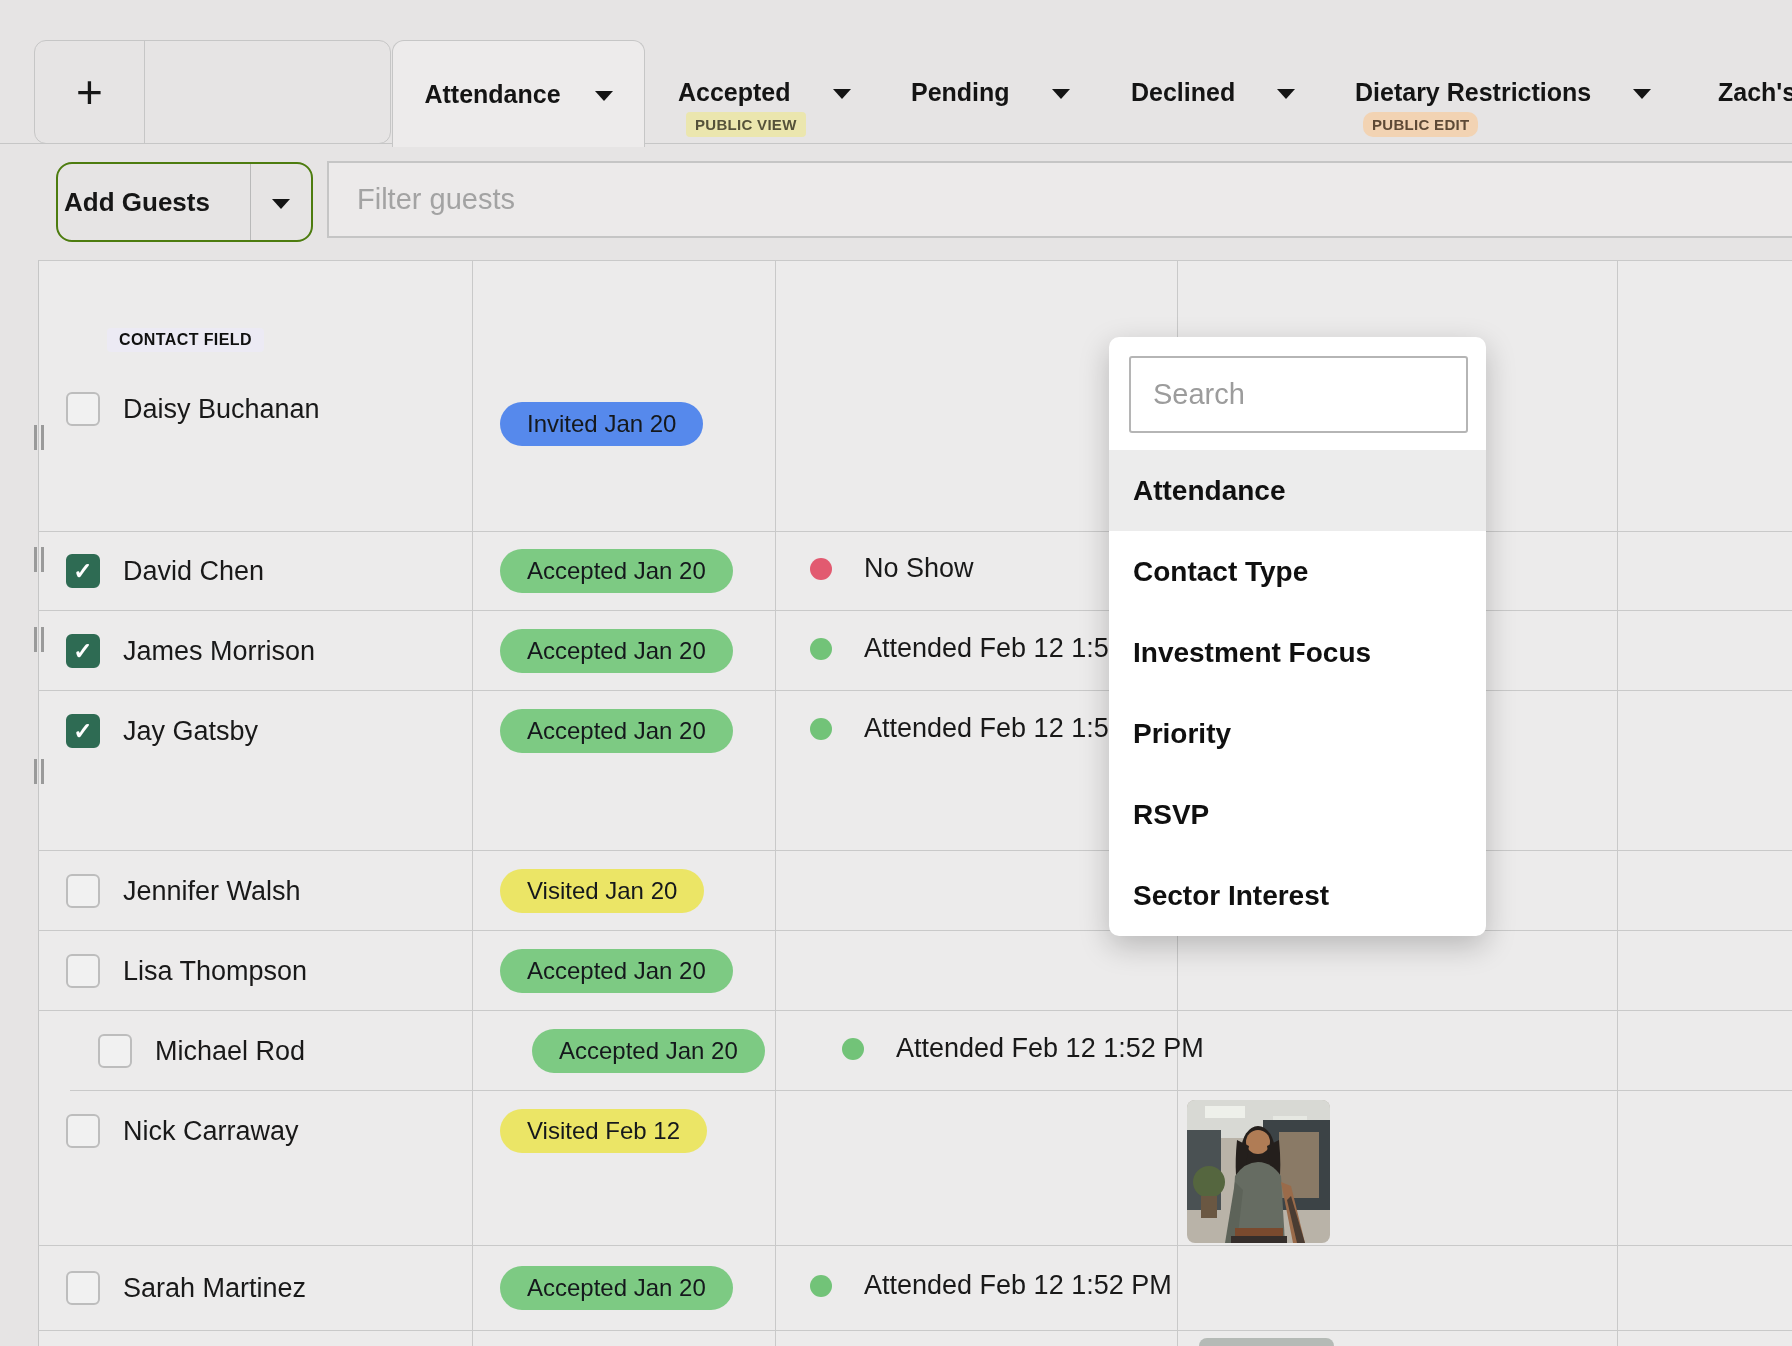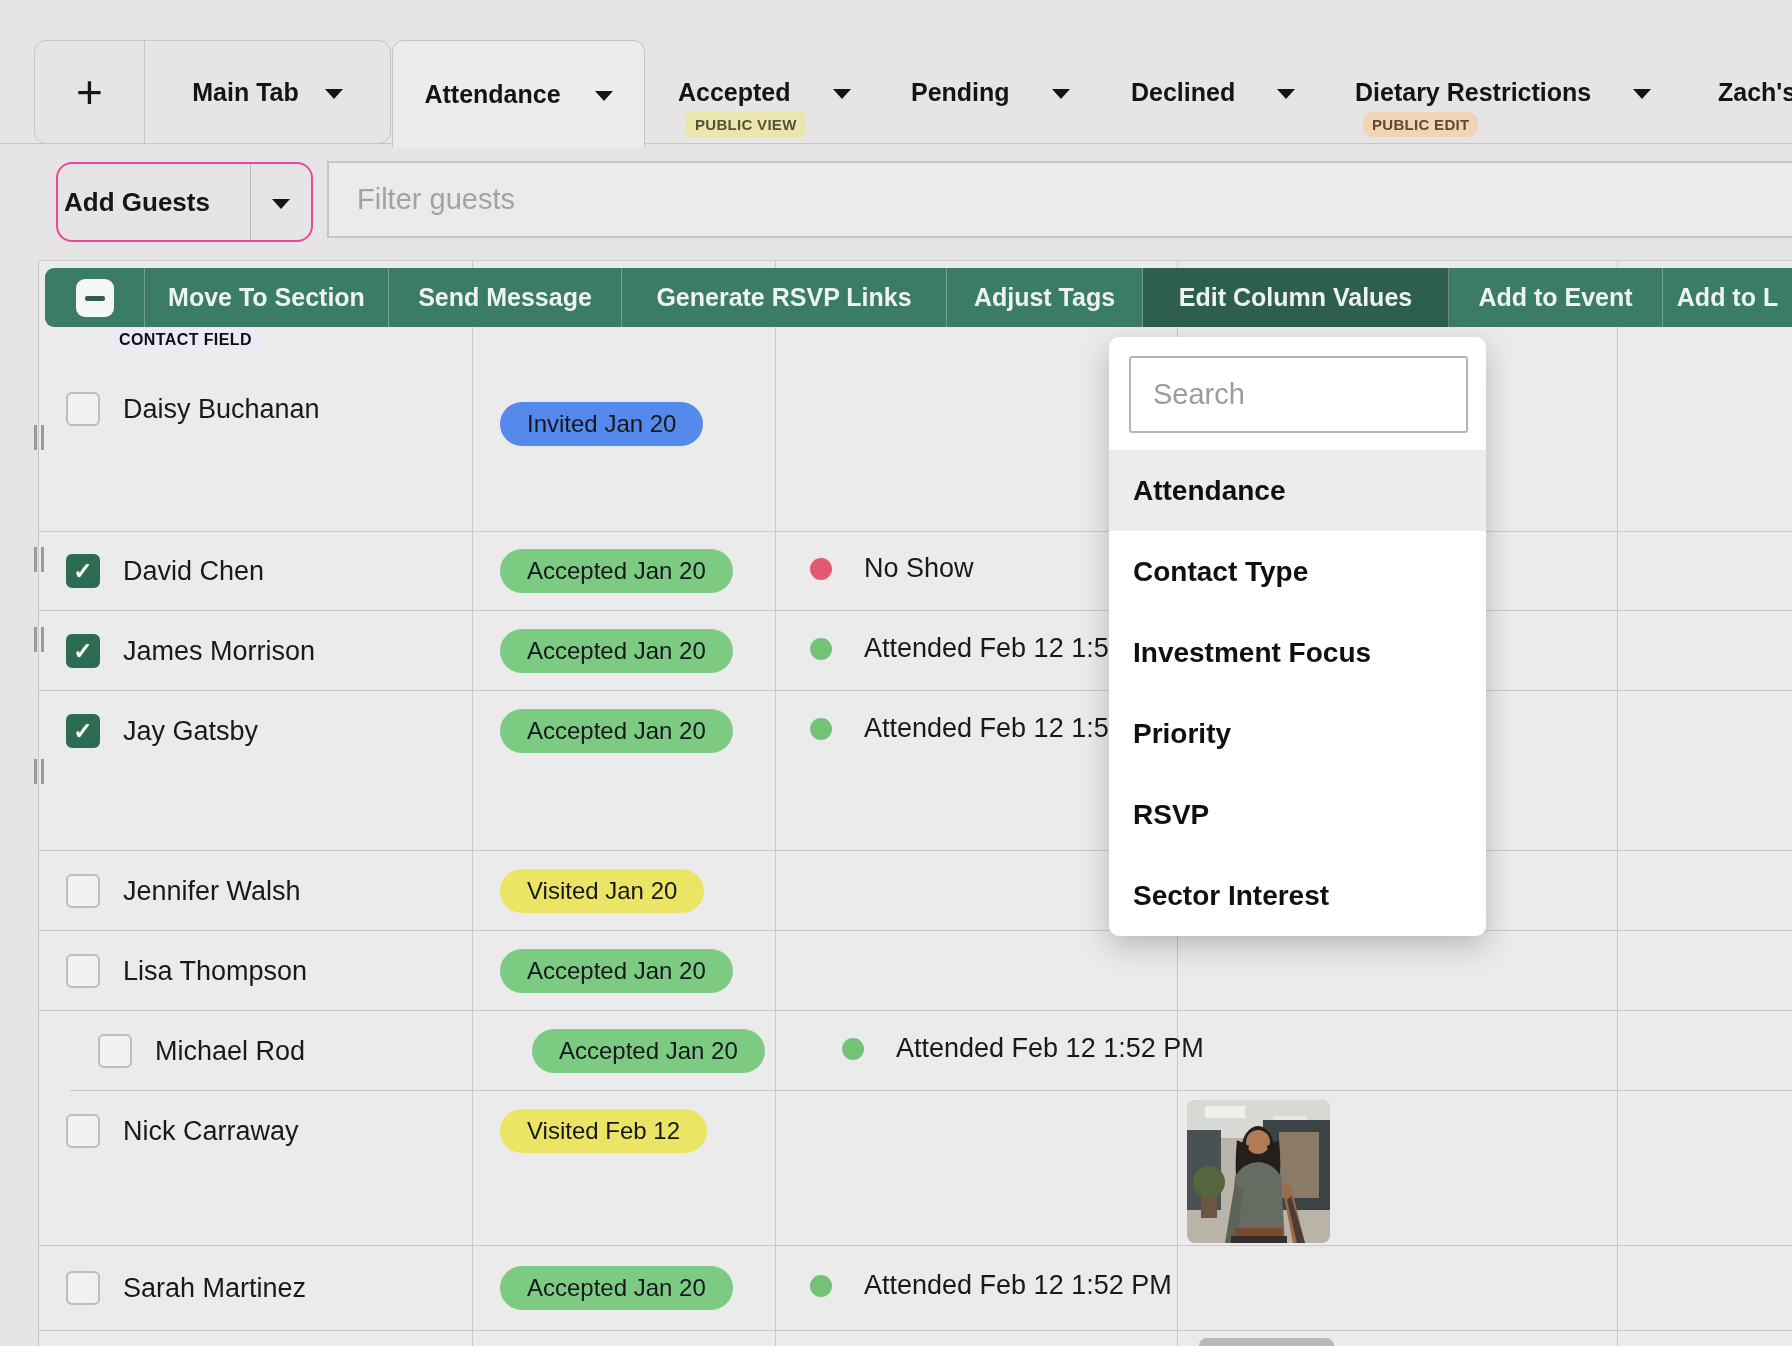--- a/index.html
+++ b/index.html
@@ -22,21 +22,21 @@
   .tab-plain{position:absolute;top:78px;display:flex;align-items:center;gap:42px;cursor:pointer;z-index:2;}
   .tab-plain .tab-label{font-size:25px;}
   .badge{position:absolute;top:34px;left:8px;font-size:15px;font-weight:700;letter-spacing:.3px;
          padding:4px 9px;border-radius:4px;white-space:nowrap;}
   .badge--yellow{background:var(--badge-yellow-bg,#ebe6ae);color:var(--badge-yellow-text,#55523a);}
   .badge--orange{background:var(--badge-orange-bg,#f2d3b3);color:var(--badge-orange-text,#5d4936);border-radius:10px;}
   .tab-accepted{left:678px;}  .tab-pending{left:911px;}  .tab-declined{left:1131px;}
   .tab-dietary{left:1355px;}  .tab-zachs{left:1718px;}
 
   
-  .add-guests{position:absolute;left:56px;top:162px;width:253px;height:76px;border:2px solid #ec4899;
+  .add-guests{position:absolute;left:56px;top:162px;width:253px;height:76px;border:2px solid #4d7c0f;
               border-radius:16px;display:flex;z-index:2;background:transparent;gap:34px;}
   .add-guests .main{flex:1;display:flex;align-items:center;justify-content:center;
                     font-size:26px;font-weight:700;cursor:pointer;}
   .add-guests .split{width:60px;border-left:1px solid #b9b9b9;display:flex;align-items:center;
                      justify-content:center;cursor:pointer;}
   .filter-input{position:absolute;left:327px;top:161px;width:1470px;height:77px;background:#eceaea;
                 border:2px solid #c5c5c5;box-sizing:border-box;font-size:29px;padding:0 28px;
                 color:#1a1a1a;font-family:"Liberation Sans",sans-serif;}
   .filter-input::placeholder{color:#a3a3a3;}
 
@@ -108,24 +108,20 @@
 </head>
 <body>
 
 <div id="canvas">
 
   <div class="tabbar-line"></div>
 
   <div class="tab-group">
     <div class="tab-cell plus">
       <span>+</span>
-    </div>
-    <div class="tab-cell maintab">
-      <span class="tab-label">Main Tab</span>
-      <span class="caret"></span>
     </div>
   </div>
 
   <div class="tab-active active">
     <span class="tab-label">Attendance</span>
     <span class="caret"></span>
   </div>
 
   <div class="tab-plain tab-accepted">
     <span class="tab-label">Accepted</span>
@@ -282,32 +278,20 @@
     <div class="att">
       <span class="dot" style="background: rgb(114, 195, 120);"></span>
       <span class="att-text">Attended Feb 12 1:52 PM</span>
     </div>
   </div>
 
   <div class="partial-row">
     <div class="partial-photo"></div>
   </div>
 
-  <div class="toolbar">
-    <div class="tb-sec tb-cb-sec">
-      <div class="minusbox"></div>
-    </div>
-    <div class="tb-sec tb-b0">Move To Section</div>
-    <div class="tb-sec tb-b1">Send Message</div>
-    <div class="tb-sec tb-b2">Generate RSVP Links</div>
-    <div class="tb-sec tb-b3">Adjust Tags</div>
-    <div class="tb-sec tb-b4 active">Edit Column Values</div>
-    <div class="tb-sec tb-b5">Add to Event</div>
-    <div class="tb-sec tb-b6">Add to L</div>
-  </div>
 
   <div class="contact-chip">CONTACT FIELD</div>
 
   <div class="panel">
     <input class="panel-search" type="text" placeholder="Search" style="">
     <div class="panel-opts">
       <div class="opt highlighted">Attendance</div>
       <div class="opt">Contact Type</div>
       <div class="opt">Investment Focus</div>
       <div class="opt">Priority</div>

